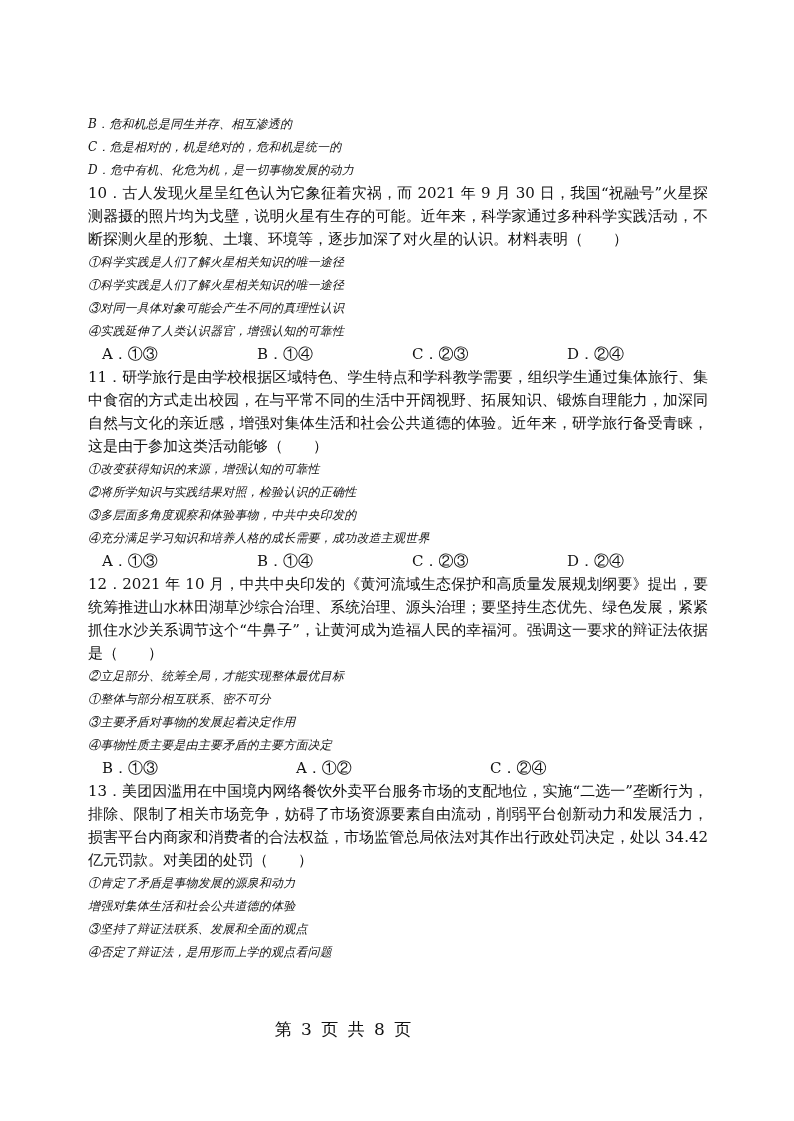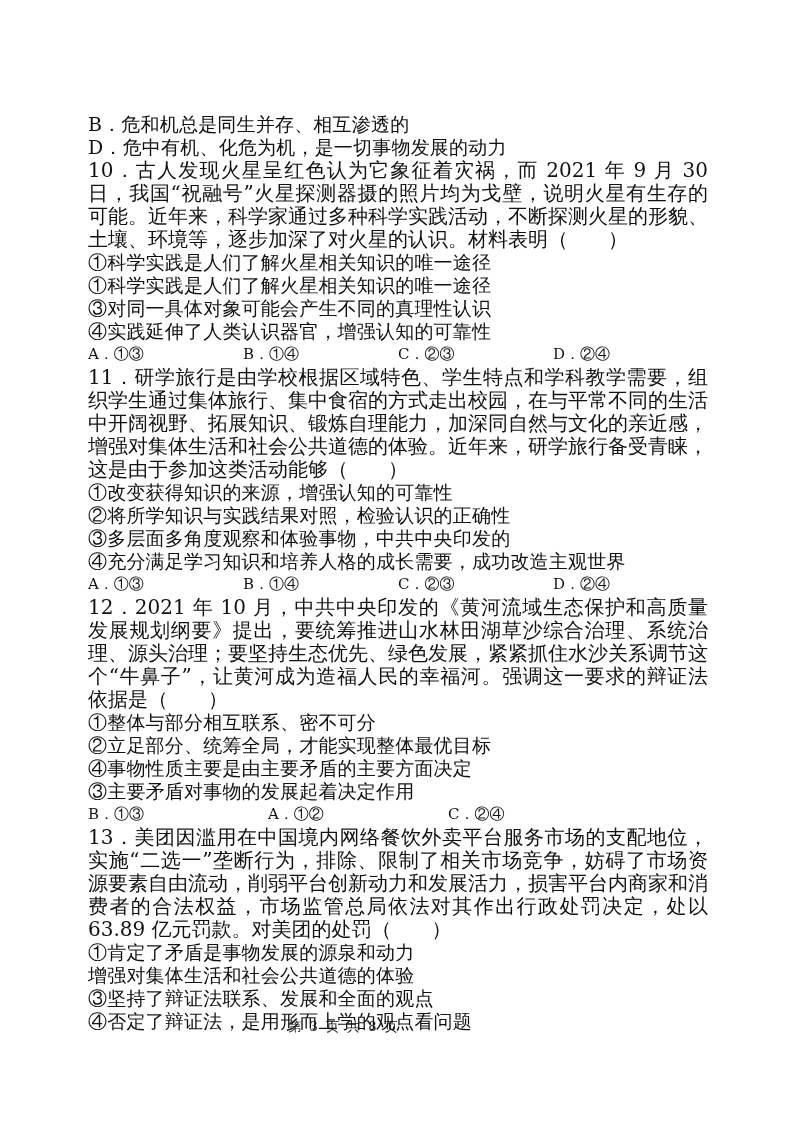--- a/index.html
+++ b/index.html
@@ -1,32 +1,33 @@
 <!DOCTYPE html>
 <html><head>
 <meta charset="utf-8">
 <style>
   html, body { margin:0; padding:0; background:#ffffff; }
   body { width:794px; height:1121px; position:relative; overflow:hidden;
          font-family: "DejaVu Serif", "Liberation Serif", serif; color:#111; }
   .page { position:absolute; left:88px; top:113px; width:620px; }
-  .line { font-size:19px; line-height:23px; height:23px; white-space:nowrap; letter-spacing:0.2px; }
-  .para { font-size:20px; line-height:23px; text-align:justify; text-align-last:left; }
+  .line { font-size:12px; line-height:23px; height:23px; white-space:nowrap; letter-spacing:0.2px;font-style:italic; }
+  .para { font-size:15px; line-height:23px; text-align:justify; text-align-last:left; }
   .choices { display:flex; font-size:15px; line-height:23px; height:23px; }
-  .choices span { width:180px; }
+  .choices span { width:180px;margin-left:14px; }
   .footer { position:absolute; top:1018px; left:0; width:688px; text-align:center;
-            font-size:13px; letter-spacing:2px; }
+            font-size:17px; letter-spacing:2px; }
 </style>
 </head>
 <body>
 
 <div class="page">
 
   <div>
     <div class="line">B．危和机总是同生并存、相互渗透的</div>
+    <div class="line">C．危是相对的，机是绝对的，危和机是统一的</div>
     <div class="line">D．危中有机、化危为机，是一切事物发展的动力</div>
   </div>
 
   <div>
     <div class="para">10．古人发现火星呈红色认为它象征着灾祸，而 2021 年 9 月 30 日，我国“祝融号”火星探测器摄的照片均为戈壁，说明火星有生存的可能。近年来，科学家通过多种科学实践活动，不断探测火星的形貌、土壤、环境等，逐步加深了对火星的认识。材料表明（　　）</div>
     <div class="line">①科学实践是人们了解火星相关知识的唯一途径</div>
     <div class="line">①科学实践是人们了解火星相关知识的唯一途径</div>
     <div class="line">③对同一具体对象可能会产生不同的真理性认识</div>
     <div class="line">④实践延伸了人类认识器官，增强认知的可靠性</div>
     <div class="choices">
@@ -46,33 +47,33 @@
     <div class="choices">
       <span>A．①③</span>
       <span>B．①④</span>
       <span>C．②③</span>
       <span>D．②④</span>
     </div>
   </div>
 
   <div>
     <div class="para">12．2021 年 10 月，中共中央印发的《黄河流域生态保护和高质量发展规划纲要》提出，要统筹推进山水林田湖草沙综合治理、系统治理、源头治理；要坚持生态优先、绿色发展，紧紧抓住水沙关系调节这个“牛鼻子”，让黄河成为造福人民的幸福河。强调这一要求的辩证法依据是（　　）</div>
+    <div class="line">②立足部分、统筹全局，才能实现整体最优目标</div>
     <div class="line">①整体与部分相互联系、密不可分</div>
-    <div class="line">②立足部分、统筹全局，才能实现整体最优目标</div>
+    <div class="line">③主要矛盾对事物的发展起着决定作用</div>
     <div class="line">④事物性质主要是由主要矛盾的主要方面决定</div>
-    <div class="line">③主要矛盾对事物的发展起着决定作用</div>
     <div class="choices">
       <span>B．①③</span>
       <span>A．①②</span>
       <span>C．②④</span>
     </div>
   </div>
 
   <div>
-    <div class="para">13．美团因滥用在中国境内网络餐饮外卖平台服务市场的支配地位，实施“二选一”垄断行为，排除、限制了相关市场竞争，妨碍了市场资源要素自由流动，削弱平台创新动力和发展活力，损害平台内商家和消费者的合法权益，市场监管总局依法对其作出行政处罚决定，处以 63.89 亿元罚款。对美团的处罚（　　）</div>
+    <div class="para">13．美团因滥用在中国境内网络餐饮外卖平台服务市场的支配地位，实施“二选一”垄断行为，排除、限制了相关市场竞争，妨碍了市场资源要素自由流动，削弱平台创新动力和发展活力，损害平台内商家和消费者的合法权益，市场监管总局依法对其作出行政处罚决定，处以 34.42 亿元罚款。对美团的处罚（　　）</div>
     <div class="line">①肯定了矛盾是事物发展的源泉和动力</div>
     <div class="line">增强对集体生活和社会公共道德的体验</div>
     <div class="line">③坚持了辩证法联系、发展和全面的观点</div>
     <div class="line">④否定了辩证法，是用形而上学的观点看问题</div>
   </div>
 
 </div>
 
 <div class="footer">第 3 页 共 8 页</div>
 

